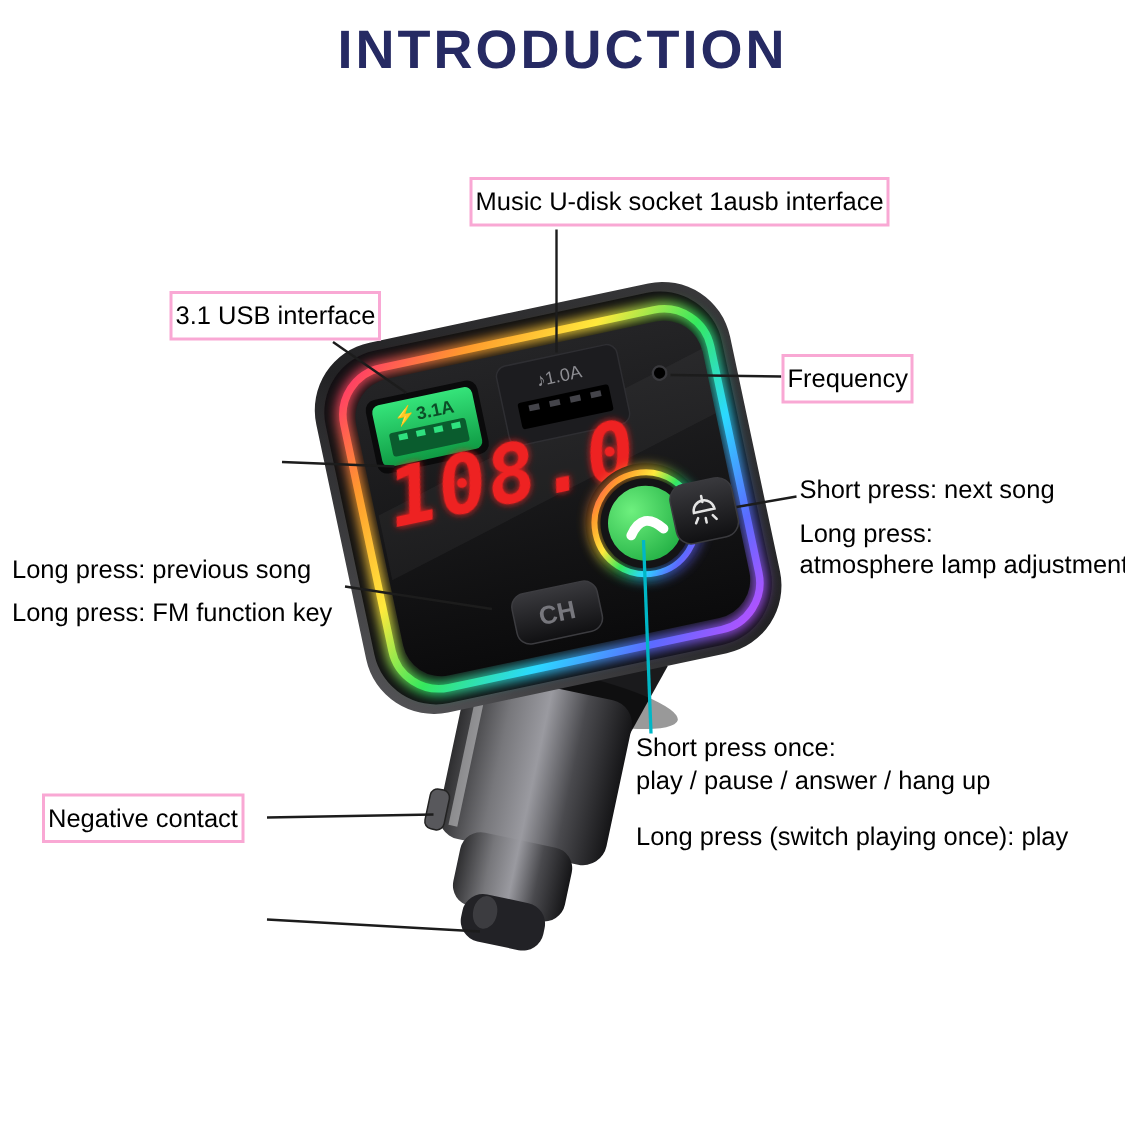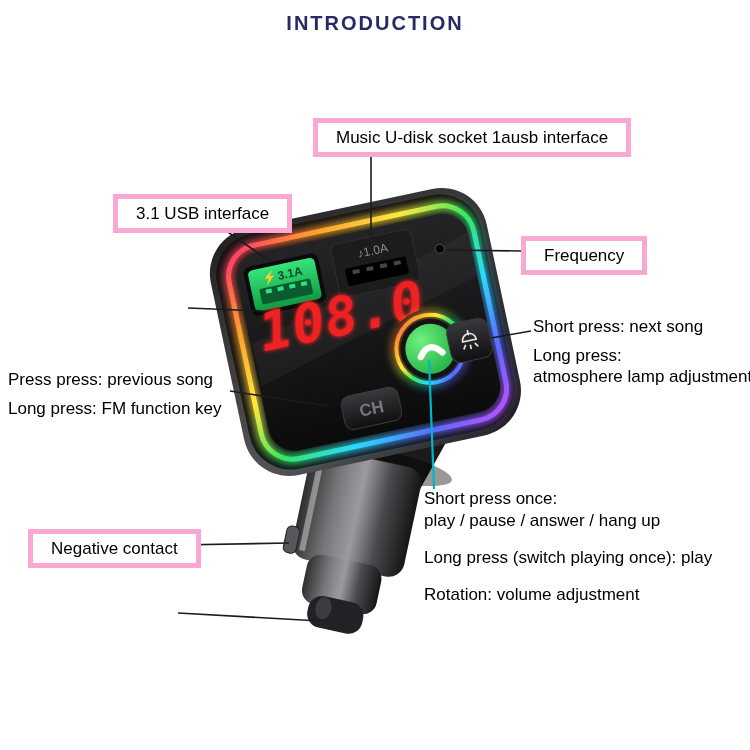--- a/index.html
+++ b/index.html
@@ -3,27 +3,27 @@
 <meta charset="utf-8">
 <style>
   html,body{margin:0;padding:0;}
   body{
     width:750px;height:750px;background:#ffffff;position:relative;overflow:hidden;
     font-family:"Liberation Sans",sans-serif;
   }
   .page{position:absolute;inset:0;}
   .page-title{
     position:absolute;top:12px;left:0;width:100%;text-align:center;
-    font-size:20px;font-weight:bold;letter-spacing:2px;color:#262a63;
+    font-size:36px;font-weight:bold;letter-spacing:2px;color:#262a63;
   }
   svg.scene{position:absolute;left:0;top:0;}
   .callout{
     position:absolute;font-size:17px;color:#000;line-height:21px;white-space:nowrap;z-index:5;
   }
-  .boxed{border:5px solid #f9a8d4;padding:4px 18px;background:#fff;}
+  .boxed{border:2px solid #f9a8d4;padding:4px 2px;background:#fff;}
   .para{margin-bottom:15px;line-height:22px;}
   .mt{margin-top:8px;}
 </style>
 </head>
 <body>
 
 <div class="page">
 
   <div class="page-title">INTRODUCTION</div>
 
@@ -175,30 +175,27 @@
   <div class="callout boxed" style="left:28px;top:529px">Negative contact</div>
 
 
   <div class="callout" style="left:533px;top:316px">
     <div>Short press: next song</div>
     <div class="mt">Long press:</div>
     <div>atmosphere lamp adjustment</div>
   </div>
 
   <div class="callout" style="left:8px;top:369px">
-    <div>Press press: previous song</div>
+    <div>Long press: previous song</div>
     <div class="mt">Long press: FM function key</div>
   </div>
 
   <div class="callout" style="left:424px;top:488px">
     <div class="para">
       <div>Short press once:</div>
       <div>play / pause / answer / hang up</div>
     </div>
     <div class="para">
       <div>Long press (switch playing once): play</div>
     </div>
-    <div class="para">
-      <div>Rotation: volume adjustment</div>
-    </div>
   </div>
 
 </div>
 
 </body></html>

